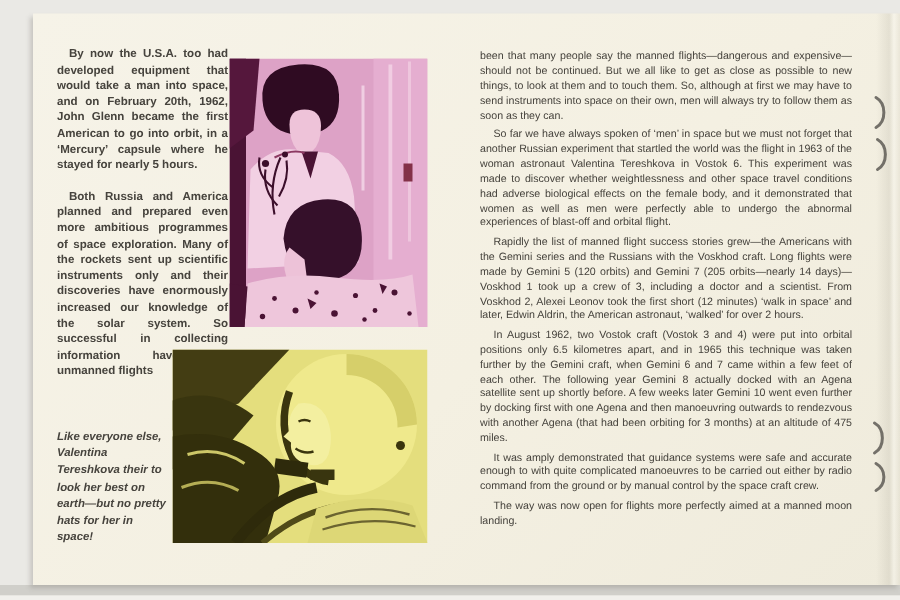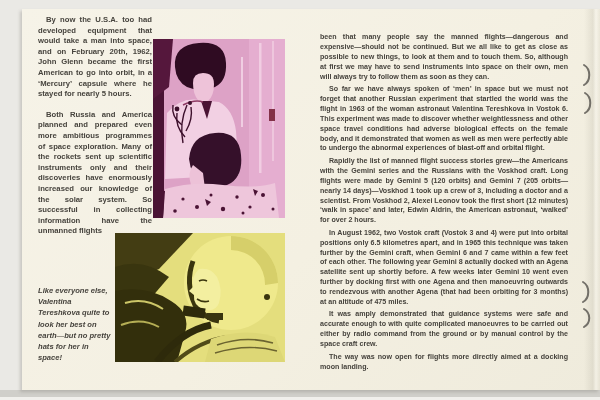--- a/index.html
+++ b/index.html
@@ -5,26 +5,26 @@
   html,body{margin:0;padding:0;background:#ffffff;}
   .scene{position:relative;width:600px;height:400px;background:#eae9e5;overflow:hidden;
          font-family:"Liberation Sans", sans-serif;}
   .below-page{position:absolute;left:0;top:390px;width:600px;height:7px;background:#d0cfca;}
   .below-page2{position:absolute;left:0;top:397px;width:600px;height:3px;background:#f1f0ec;}
   .page{position:absolute;left:22px;top:9px;width:578px;height:381px;
         background:linear-gradient(135deg,#f6f3e8 0%,#f4f0e2 55%,#efebdc 100%);
         box-shadow:-2px 2px 3px rgba(110,108,100,0.28);}
   .fold{position:absolute;top:0;right:0;width:16px;height:381px;
         background:linear-gradient(to right,rgba(0,0,0,0) 0%,rgba(90,85,70,0.10) 55%,rgba(255,255,255,0.25) 75%,rgba(90,85,70,0.06) 100%);}
-  .col-left{position:absolute;left:16px;top:6px;width:114px;
+  .col-left{position:absolute;left:16px;top:22px;width:114px;
             font-size:7.7px;line-height:10.6px;font-weight:700;color:#46433d;
             text-align:justify;}
   .col-left p{margin:0 0 10px 0;text-indent:8px;}
   .col-right{position:absolute;left:298px;top:24px;width:248px;
-             font-size:7.1px;line-height:9.9px;font-weight:700;color:#45423c;
+             font-size:7.1px;line-height:9.9px;font-weight:400;color:#45423c;
              text-align:justify;}
   .col-right p{margin:0 0 2.5px 0;text-indent:9px;}
   .col-right p.first{text-indent:0;}
   .caption{position:absolute;left:16px;top:276px;width:76px;
            font-size:7.6px;line-height:11.2px;font-weight:700;font-style:italic;
            color:#46433d;}
   .photo{position:absolute;display:block;}
   .photo-pink{left:131px;top:30px;width:132px;height:179px;}
   .photo-yellow{left:93px;top:224px;width:170px;height:129px;}
   .staples{position:absolute;left:556px;top:0;width:22px;height:381px;}
@@ -109,29 +109,29 @@
       <path d="M6,92 Q26,84 44,94" stroke="#b5ae55" stroke-width="2" fill="none"></path>
       <path d="M42,129 Q66,98 96,92" stroke="#2e2a0b" stroke-width="7" fill="none"></path>
       <path d="M60,129 Q84,108 112,104" stroke="#504a18" stroke-width="4" fill="none"></path>
 
       <path d="M96,106 Q128,94 160,104 L170,129 L90,129 Z" fill="#ddd776"></path>
       <path d="M102,112 Q130,102 158,110" stroke="#6b6430" stroke-width="1.6" fill="none"></path>
       <path d="M100,120 Q132,110 162,118" stroke="#6b6430" stroke-width="1.4" fill="none"></path>
       <circle cx="152" cy="64" r="3" fill="#3a350e"></circle>
     </svg>
 
-    <div class="caption">Like everyone else, Valentina Tereshkova quite to look her best on earth—but no pretty hats for her in space!</div>
+    <div class="caption">Like everyone else, Valentina Tereshkova their to look her best on earth—but no pretty hats for her in space!</div>
 
     <div class="col-right">
       <p class="first">been that many people say the manned flights—dangerous and expensive—should not be continued. But we all like to get as close as possible to new things, to look at them and to touch them. So, although at first we may have to send instruments into space on their own, men will always try to follow them as soon as they can.</p>
       <p>So far we have always spoken of ‘men’ in space but we must not forget that another Russian experiment that startled the world was the flight in 1963 of the woman astronaut Valentina Tereshkova in Vostok 6. This experiment was made to discover whether weightlessness and other space travel conditions had adverse biological effects on the female body, and it demonstrated that women as well as men were perfectly able to undergo the abnormal experiences of blast-off and orbital flight.</p>
       <p>Rapidly the list of manned flight success stories grew—the Americans with the Gemini series and the Russians with the Voskhod craft. Long flights were made by Gemini 5 (120 orbits) and Gemini 7 (205 orbits—nearly 14 days)—Voskhod 1 took up a crew of 3, including a doctor and a scientist. From Voskhod 2, Alexei Leonov took the first short (12 minutes) ‘walk in space’ and later, Edwin Aldrin, the American astronaut, ‘walked’ for over 2 hours.</p>
       <p>In August 1962, two Vostok craft (Vostok 3 and 4) were put into orbital positions only 6.5 kilometres apart, and in 1965 this technique was taken further by the Gemini craft, when Gemini 6 and 7 came within a few feet of each other. The following year Gemini 8 actually docked with an Agena satellite sent up shortly before. A few weeks later Gemini 10 went even further by docking first with one Agena and then manoeuvring outwards to rendezvous with another Agena (that had been orbiting for 3 months) at an altitude of 475 miles.</p>
       <p>It was amply demonstrated that guidance systems were safe and accurate enough to with quite complicated manoeuvres to be carried out either by radio command from the ground or by manual control by the space craft crew.</p>
-      <p>The way was now open for flights more directly aimed at a docking moon landing.</p>
+      <p>The way was now open for flights more perfectly aimed at a manned moon landing.</p>
     </div>
 
     <svg class="staples" viewBox="0 0 22 381" aria-hidden="true">
       <g stroke="#74716a" stroke-width="2" fill="none" stroke-linecap="round">
         <path d="M6,56 C13,60 13,72 6,76"></path>
         <path d="M7,84 C14,88 14,100 7,104"></path>
         <path d="M5,273 C12,277 12,289 5,293"></path>
         <path d="M6,300 C13,304 13,314 6,318"></path>
       </g>
     </svg>

